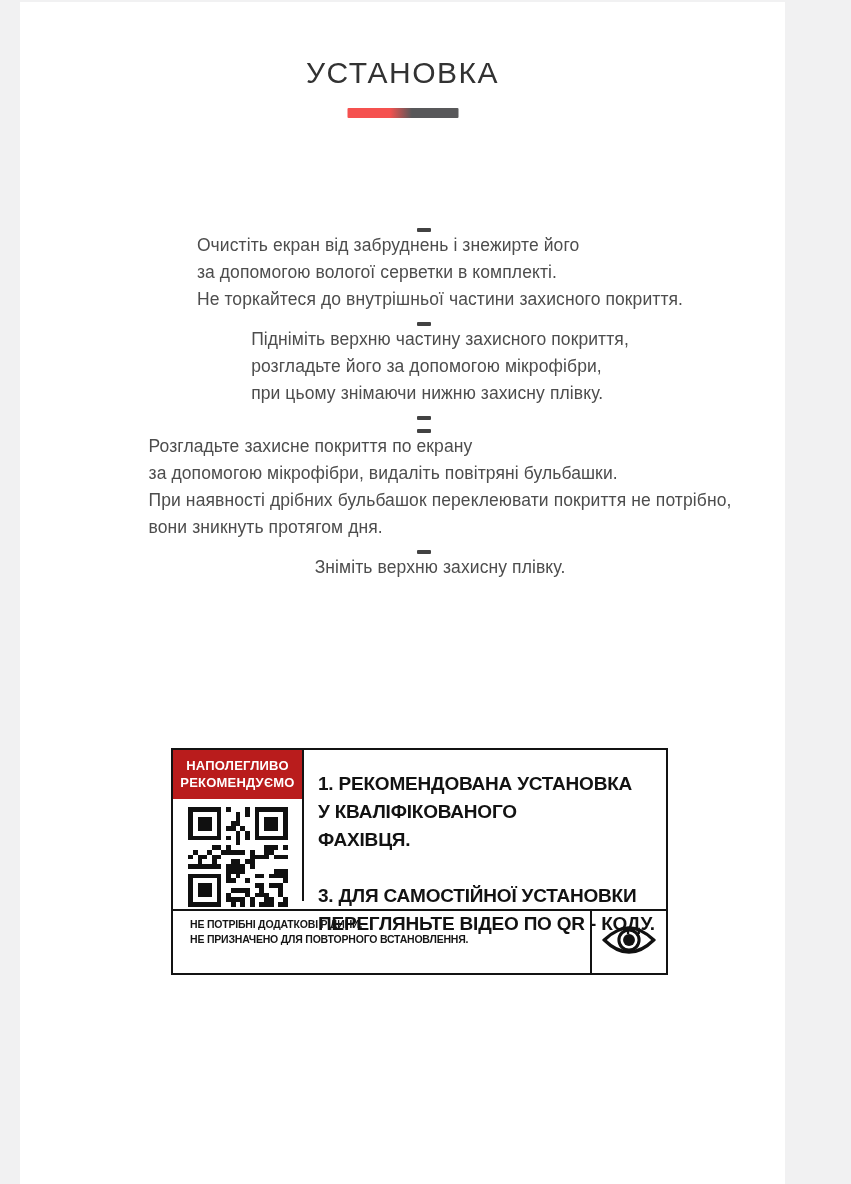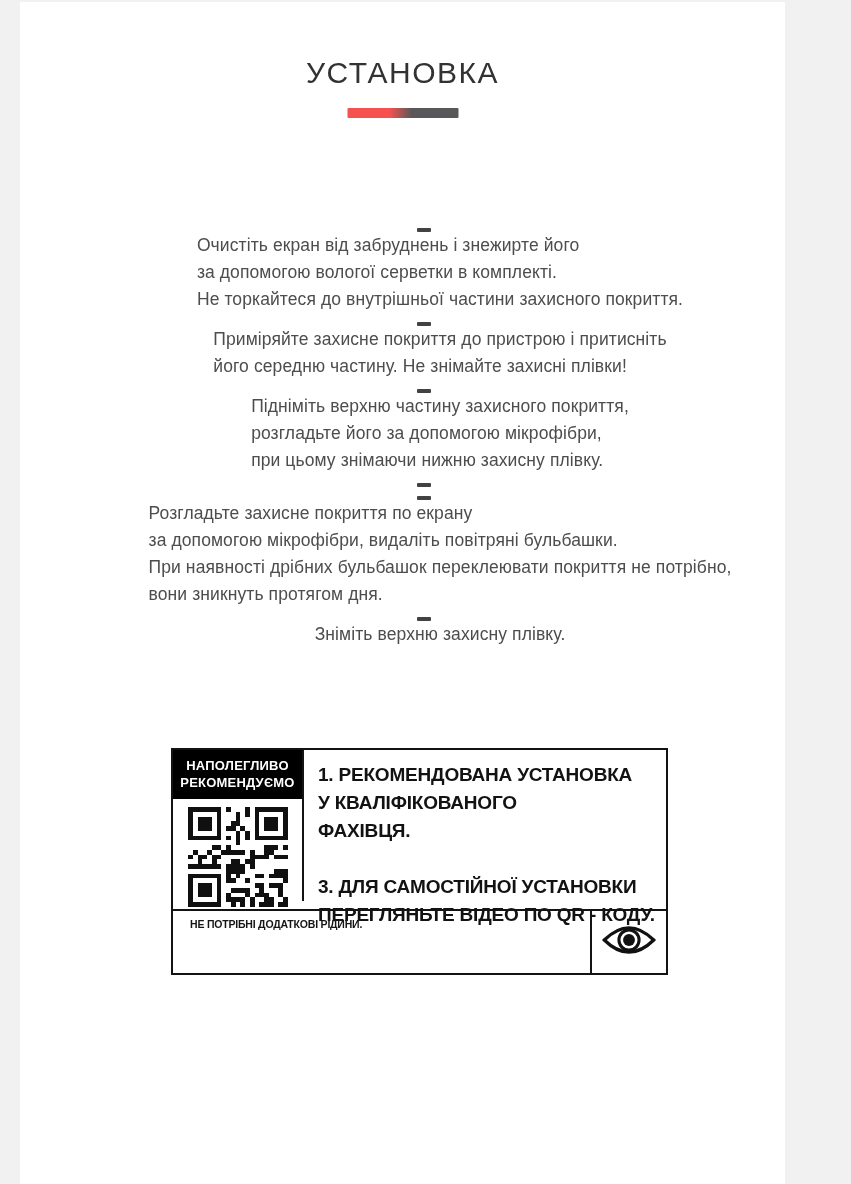--- a/index.html
+++ b/index.html
@@ -56,32 +56,32 @@
     border:2px solid #131313;
     background:#fff;
     display:flex;flex-direction:column;
   }
   .rec-top{flex:1;display:flex;min-height:0;}
   .rec-left{
     flex:none;width:131px;box-sizing:border-box;
     border-right:2px solid #131313;
   }
   .rec-badge{
-    height:49px;background:#000000;color:#ffffff;
+    height:49px;background:#b91c1c;color:#ffffff;
     display:flex;align-items:center;justify-content:center;
     text-align:center;
     font-size:13px;line-height:16.5px;font-weight:bold;
     white-space:pre-line;letter-spacing:0.2px;
   }
   .qr-wrap{
     width:100px;height:100px;
     margin:8px auto 0;
   }
   .rec-right{
-    flex:1;padding:11px 10px 0 14px;
+    flex:1;padding:20px 10px 0 14px;
   }
   .rec-item{
     white-space:pre-line;
     font-weight:bold;
     font-size:19px;line-height:28px;
     color:#121212;
     letter-spacing:-0.2px;
     margin-bottom:28px;
   }
   .rec-bottom{
@@ -114,25 +114,20 @@
 
   <div class="page-title">УСТАНОВКА</div>
   <div class="accent-bar"></div>
 
   <div class="inst-list">
     <div class="inst-item">
       <span class="dash"></span>
       <span class="inst-text">Очистіть екран від забруднень і знежирте його
 за допомогою вологої серветки в комплекті.
 Не торкайтеся до внутрішньої частини захисного покриття.</span>
-    </div>
-    <div class="inst-item">
-      <span class="dash"></span>
-      <span class="inst-text">Приміряйте захисне покриття до пристрою і притисніть
-його середню частину. Не знімайте захисні плівки!</span>
     </div>
     <div class="inst-item">
       <span class="dash"></span>
       <span class="inst-text">Підніміть верхню частину захисного покриття,
 розгладьте його за допомогою мікрофібри,
 при цьому знімаючи нижню захисну плівку.</span>
     </div>
     <div class="inst-item">
       <span class="dash"></span>
     </div>
@@ -375,20 +370,21 @@
         <div class="rec-item">1. РЕКОМЕНДОВАНА УСТАНОВКА
 У КВАЛІФІКОВАНОГО
 ФАХІВЦЯ.</div>
         <div class="rec-item">3. ДЛЯ САМОСТІЙНОЇ УСТАНОВКИ
 ПЕРЕГЛЯНЬТЕ ВІДЕО ПО QR - КОДУ.</div>
       </div>
     </div>
     <div class="rec-bottom">
       <div class="rec-notes">
         <span class="note-line">НЕ ПОТРІБНІ ДОДАТКОВІ РІДИНИ.</span>
+        <span class="note-line">НЕ ПРИЗНАЧЕНО ДЛЯ ПОВТОРНОГО ВСТАНОВЛЕННЯ.</span>
       </div>
       <div class="eye-cell">
         <span>
           <svg width="54" height="36" viewBox="0 0 60 40">
             <path d="M2.5 20 Q 30 -7 57.5 20 Q 30 47 2.5 20 Z" fill="none" stroke="#111" stroke-width="3.6" stroke-linejoin="miter"></path>
             <circle cx="30" cy="20" r="11.2" fill="none" stroke="#111" stroke-width="3.4"></circle>
             <circle cx="30" cy="20" r="6.6" fill="#111"></circle>
           </svg>
         </span>
       </div>

